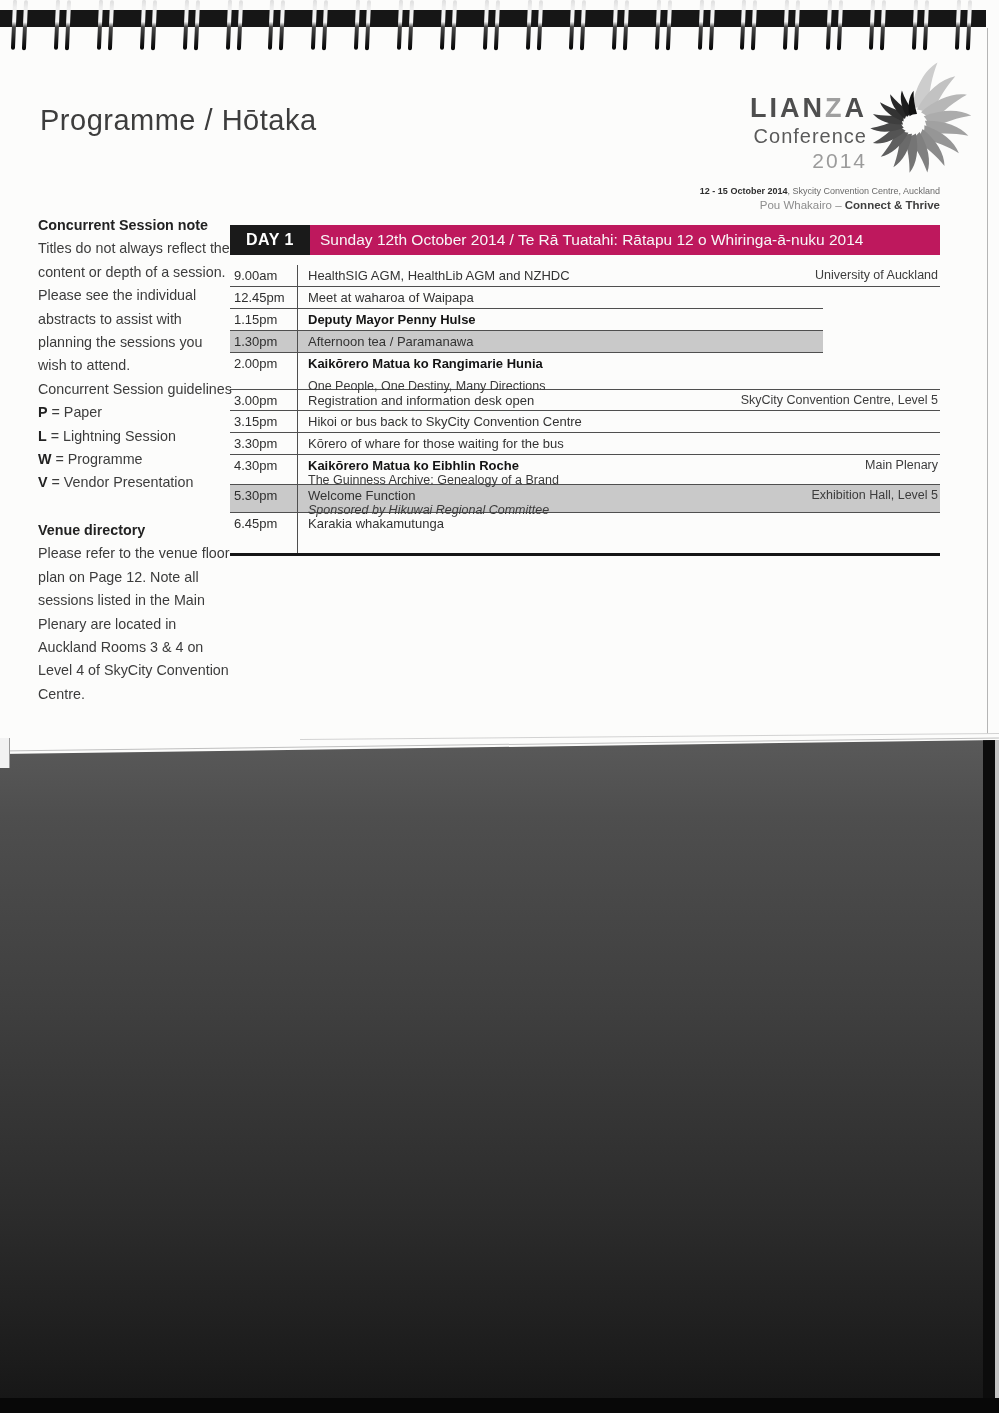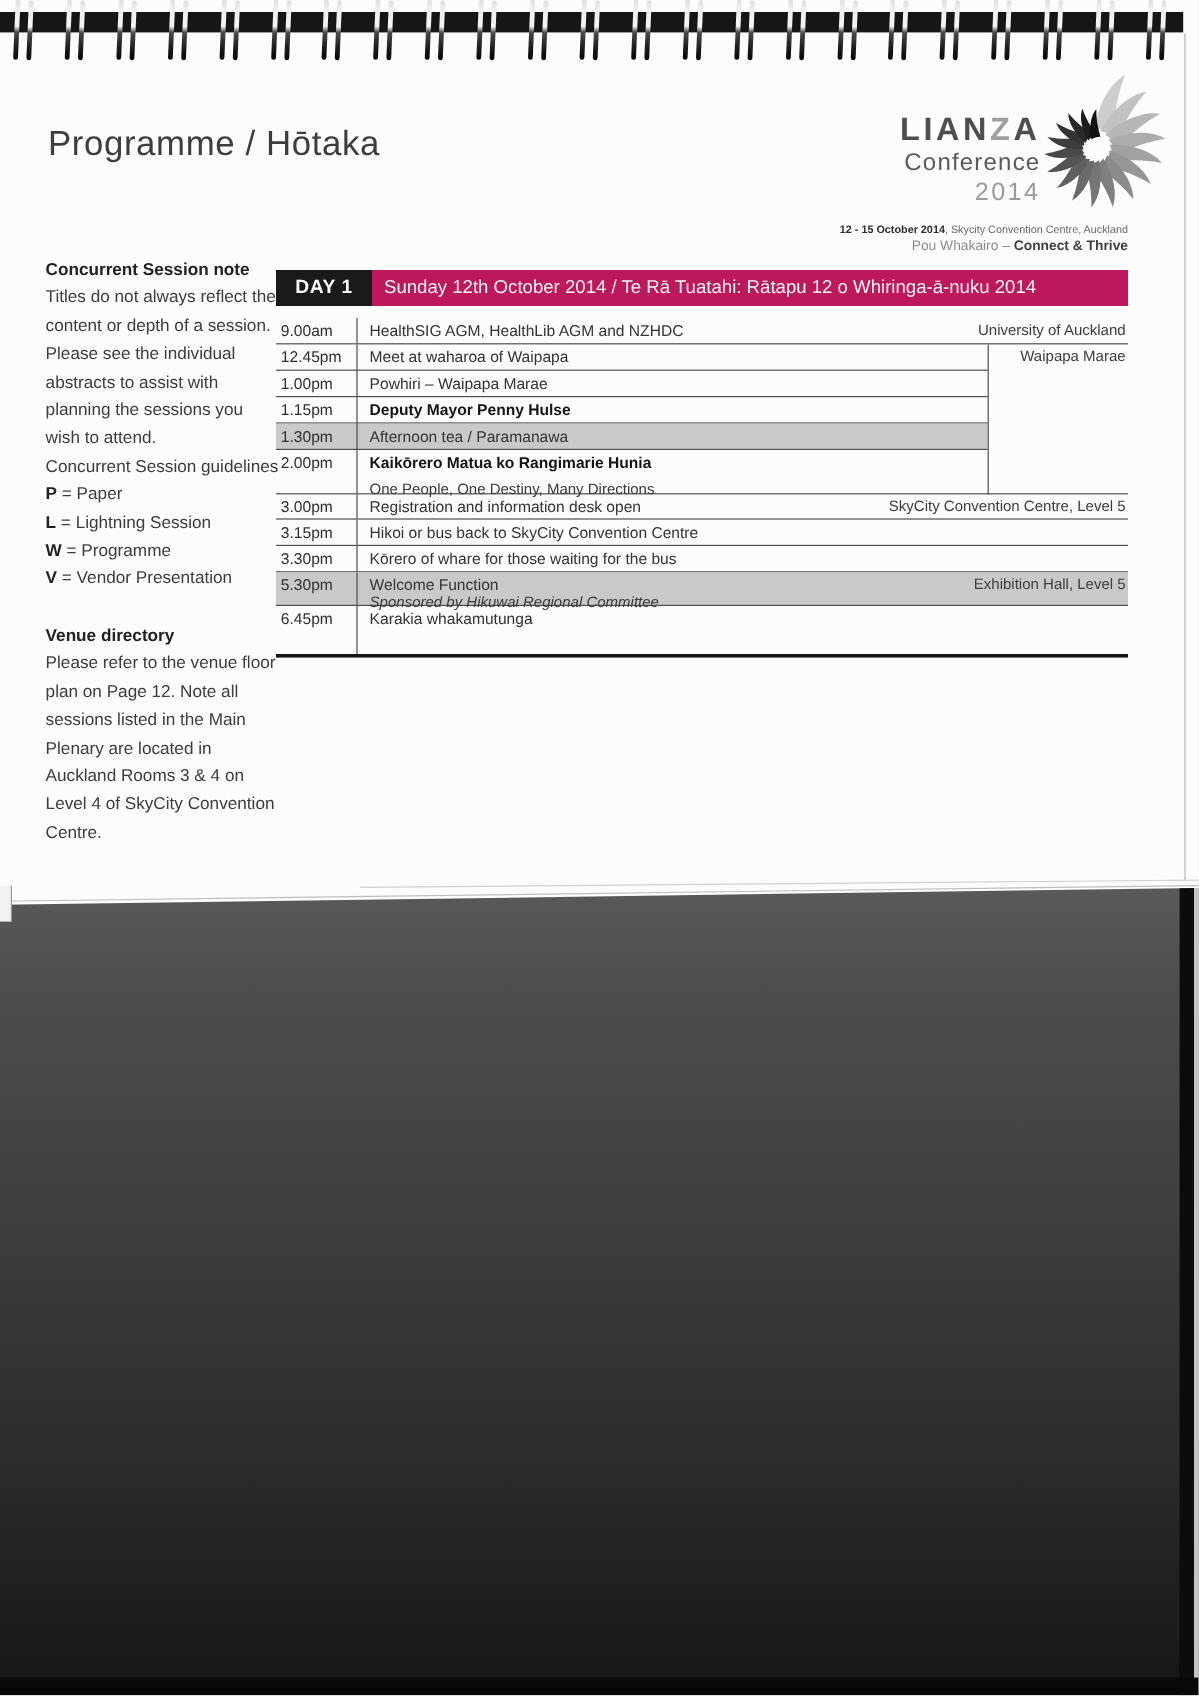--- a/index.html
+++ b/index.html
@@ -236,61 +236,64 @@
         <div class="t">9.00am</div>
         <div class="c">HealthSIG AGM, HealthLib AGM and NZHDC</div>
         <div class="loc">University of Auckland</div>
       </div>
 
       <div class="r h22 narrow">
         <div class="t">12.45pm</div>
         <div class="c">Meet at waharoa of Waipapa</div>
       </div>
 
-      <div class="r h22 narrow">
-        <div class="t">1.00pm</div>
-        <div class="c">Powhiri – Waipapa Marae</div>
-      </div>
 
       <div class="r h22 narrow">
         <div class="t">1.15pm</div>
         <div class="c b">Deputy Mayor Penny Hulse</div>
       </div>
 
       <div class="r h22 narrow shade-part">
         <div class="t">1.30pm</div>
         <div class="c">Afternoon tea / Paramanawa</div>
       </div>
 
       <div class="r h37">
         <div class="t">2.00pm</div>
         <div class="c">
           <div class="b">Kaikōrero Matua ko Rangimarie Hunia</div>
           <div class="sub">One People, One Destiny, Many Directions</div>
         </div>
       </div>
 
-      <div class="waipapa-cell">Waipapa Marae</div>
 
       <div class="r h21">
         <div class="t">3.00pm</div>
         <div class="c">Registration and information desk open</div>
         <div class="loc">SkyCity Convention Centre, Level 5</div>
       </div>
 
       <div class="r h22">
         <div class="t">3.15pm</div>
         <div class="c">Hikoi or bus back to SkyCity Convention Centre</div>
       </div>
 
       <div class="r h22">
         <div class="t">3.30pm</div>
         <div class="c">Kōrero of whare for those waiting for the bus</div>
       </div>
 
+      <div class="r h30">
+        <div class="t">4.30pm</div>
+        <div class="c">
+          <div class="b">Kaikōrero Matua ko Eibhlin Roche</div>
+          <div class="sub" style="margin-top:0px;">The Guinness Archive: Genealogy of a Brand</div>
+        </div>
+        <div class="loc">Main Plenary</div>
+      </div>
 
       <div class="r h28 shade-full">
         <div class="t">5.30pm</div>
         <div class="c">
           <div>Welcome Function</div>
           <div class="sub i" style="margin-top:0px;">Sponsored by Hikuwai Regional Committee</div>
         </div>
         <div class="loc">Exhibition Hall, Level 5</div>
       </div>
 

